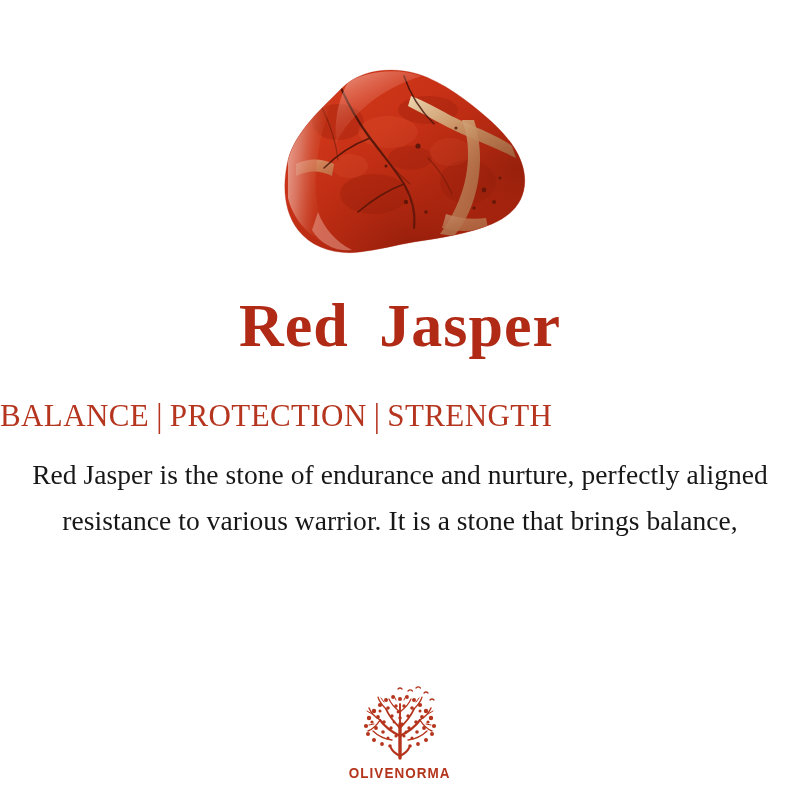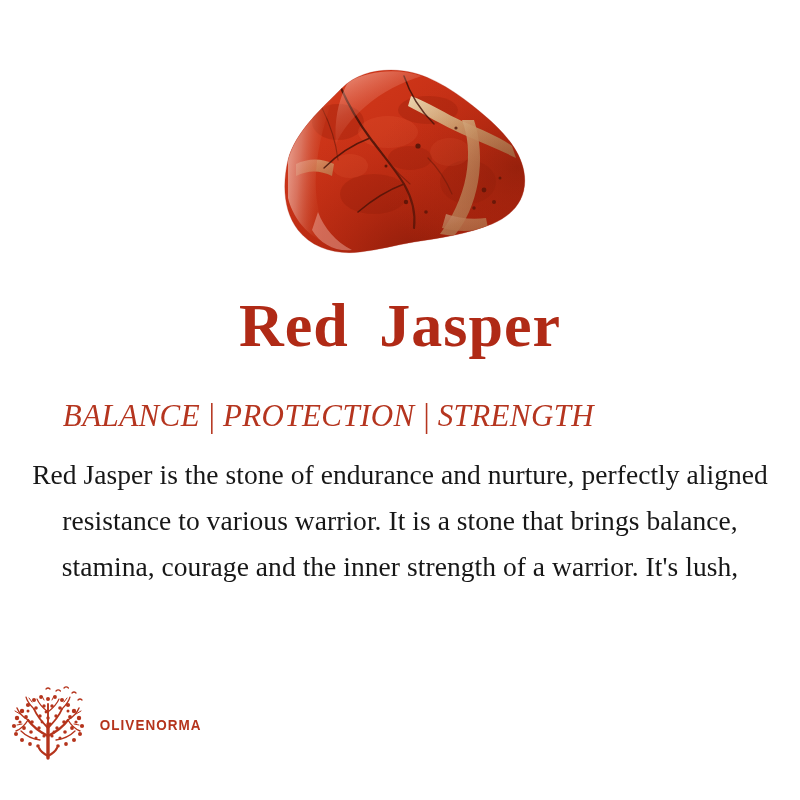--- a/index.html
+++ b/index.html
@@ -50,29 +50,28 @@
     color: #b02a16;
     word-spacing: 14px;
   }
 
   
   .subtitle {
     position: absolute;
     top: 398px;
     left: 0;
     width: 657px;
-    text-align: center;
+    text-align: left;
     font-family: "Liberation Serif", "DejaVu Serif", serif;
     font-weight: 400;
     font-size: 31px;
     line-height: 36px;
     letter-spacing: 0.4px;
     color: #b5351f;
     white-space: nowrap;
-    font-style: italic;
   }
   .subtitle .sep {
     display: inline-block;
     font-weight: 400;
     padding: 0 7px;
     transform: scaleY(1.08);
     color: #b5351f;
   }
 
   
@@ -90,21 +89,21 @@
   }
   .body-copy .ln { display: block; white-space: nowrap; }
 
   
   .logo {
     position: absolute;
     top: 684px;
     left: 0;
     width: 800px;
     display: flex;
-    flex-direction: row;
+    flex-direction: column;
     align-items: center;
   }
   .logo-mark { display: block; width: 96px; height: 80px; }
   .logo-word {
     margin-top: 1px;
     font-family: "Liberation Sans", "DejaVu Sans", sans-serif;
     font-weight: 700;
     font-size: 14.5px;
     letter-spacing: 1.1px;
     color: #b5341c;
@@ -235,21 +234,20 @@
 
   <div class="title">Red  Jasper</div>
 
   <div class="subtitle">
     <span>BALANCE</span><span class="sep">|</span><span>PROTECTION</span><span class="sep">|</span><span>STRENGTH</span>
   </div>
 
   <div class="body-copy">
     <span class="ln">Red Jasper is the stone of endurance and nurture, perfectly aligned</span>
     <span class="ln">resistance to various warrior. It is a stone that brings balance,</span>
-    <span class="ln">stamina, courage and the inner strength of a warrior. It's lush,</span>
   </div>
 
   <div class="logo">
     <svg class="logo-mark" viewBox="0 0 96 80" xmlns="http://www.w3.org/2000/svg">
       <g stroke="#b5341c" fill="none" stroke-linecap="round">
 
         <path d="M48 74 L48 40" stroke-width="3.4"></path>
         <path d="M48 72 C44 70, 41 68, 39 64" stroke-width="2.2"></path>
         <path d="M48 72 C52 70, 55 68, 57 64" stroke-width="2.2"></path>
 

